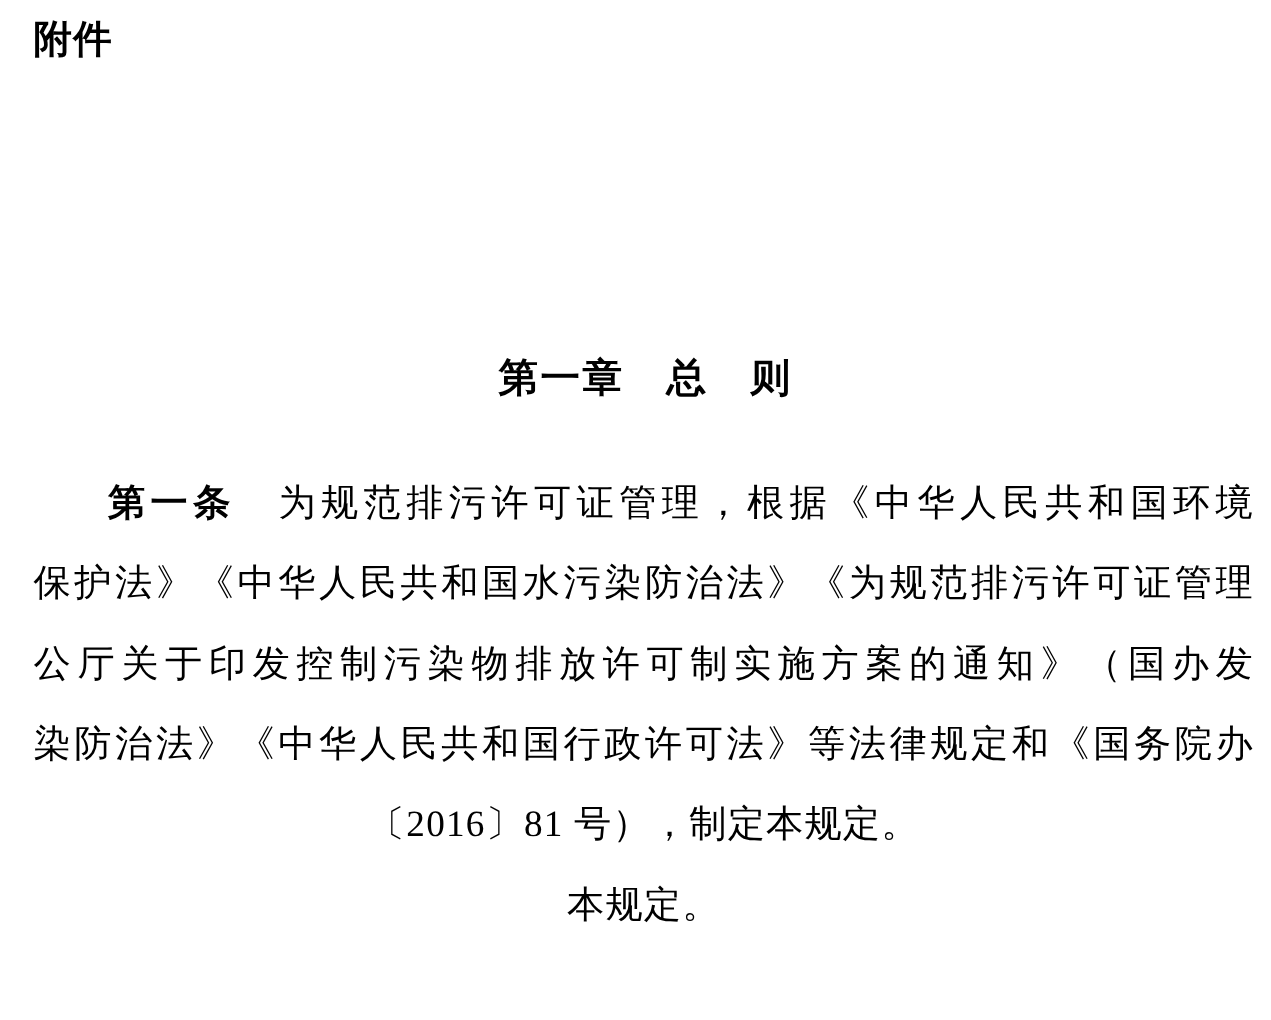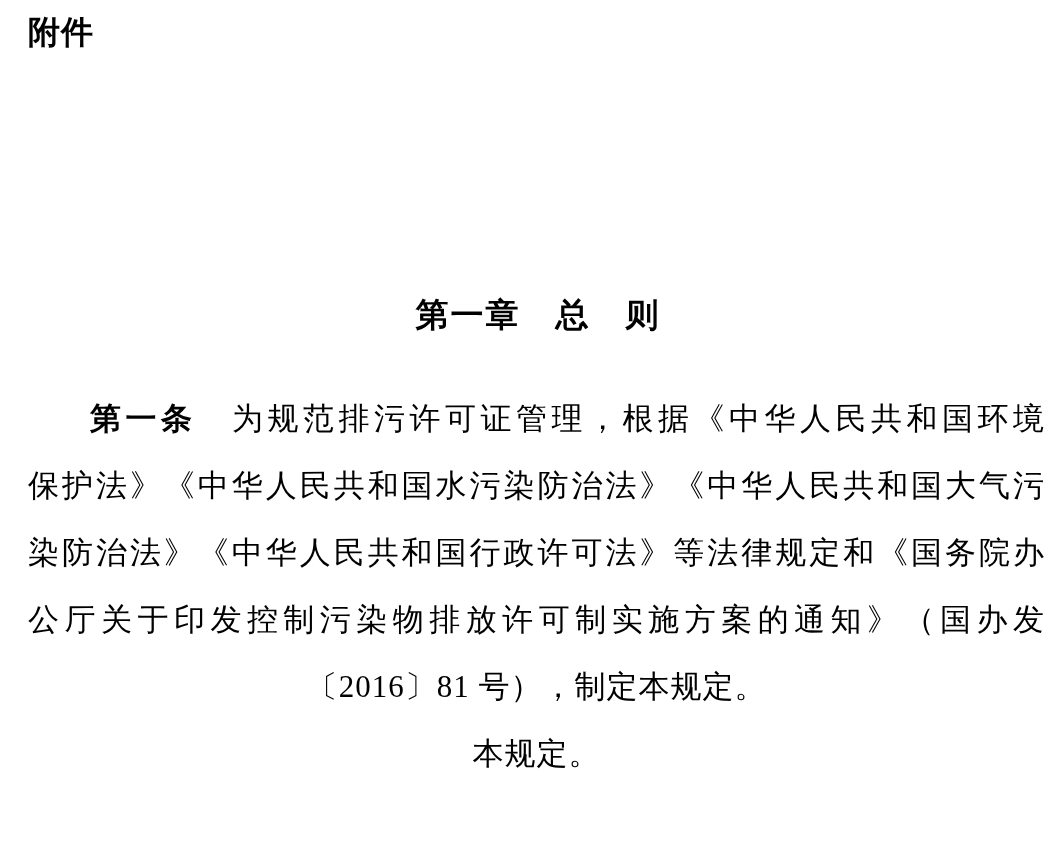--- a/index.html
+++ b/index.html
@@ -87,19 +87,19 @@
 <body>
 
 <div class="page">
   <div class="attachment">附件</div>
 
 
   <h2 class="chapter">第一章　总　则</h2>
 
   <div class="doc-body" id="body-lines">
       <div class="line j indent"><span class="lead">第一条</span>　为规范排污许可证管理，根据《中华人民共和国环境</div>
-      <div class="line j">保护法》《中华人民共和国水污染防治法》《中华人民共和国大气污</div>
+      <div class="line j">保护法》《中华人民共和国水污染防治法》《为规范排污许可证管理</div>
+      <div class="line j">公厅关于印发控制污染物排放许可制实施方案的通知》（国办发</div>
       <div class="line j">染防治法》《中华人民共和国行政许可法》等法律规定和《国务院办</div>
-      <div class="line j">公厅关于印发控制污染物排放许可制实施方案的通知》（国办发</div>
       <div class="line">〔2016〕81 号），制定本规定。</div>
       <div class="line">本规定。</div>
     </div>
 </div>
 
 </body></html>

